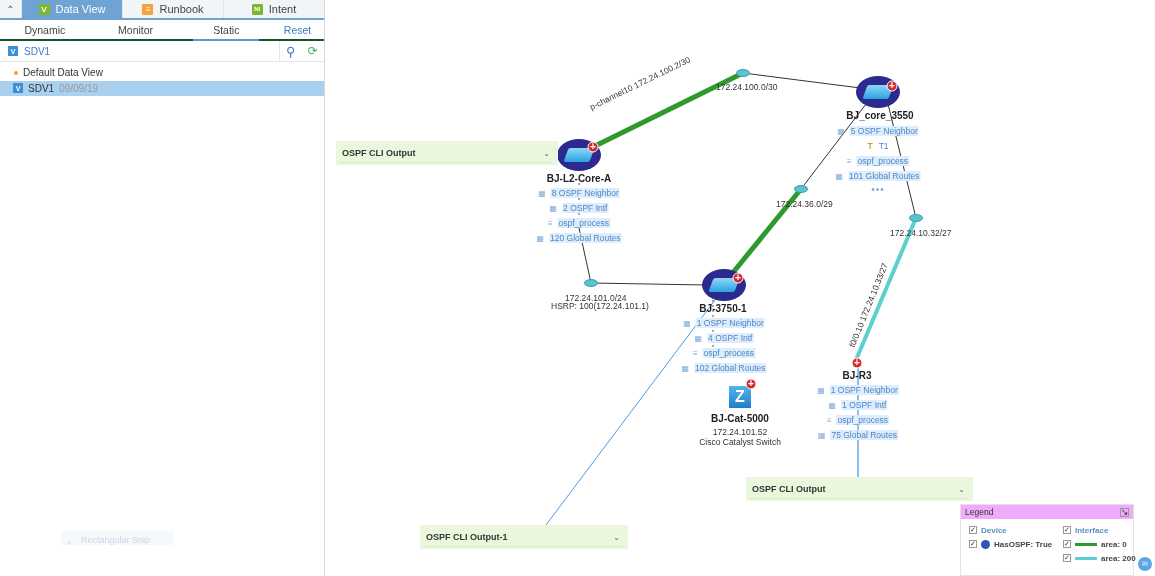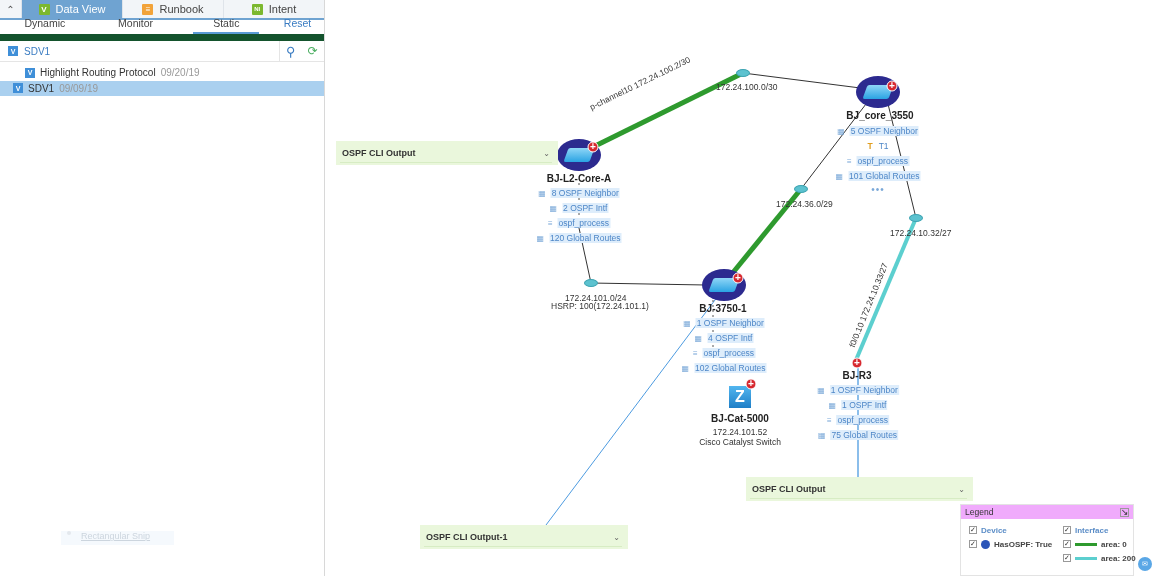--- a/index.html
+++ b/index.html
@@ -13,42 +13,42 @@
   .tabbar { display: flex; height: 20px; background: #f2f5f8; border-bottom: 2px solid #6fa3d1; }
   .collapse { width: 21px; display: flex; align-items: center; justify-content: center; color: #555; font-size: 10px; cursor: pointer; }
   .tab { flex: 1; display: flex; align-items: center; justify-content: center; gap: 6px; color: #444; font-size: 11px;
     border-left: 1px solid #dfe4ea; cursor: pointer; }
   .tab.active { background: #6fa3d1; color: #fff; }
   .tab .ico { width: 11px; height: 11px; font-size: 8px; font-weight: bold; display: inline-flex; align-items: center; justify-content: center; color: #fff; border-radius: 1px; }
   .ico.v { background: #7cb82f; }
   .ico.book { background: #f2a33a; }
   .ico.ni { background: #7cb82f; font-size: 6px; }
 
-  .subtabs { display: flex; height: 21px; align-items: flex-end; border-bottom: 7px solid #14532d; background: #fff; }
+  .subtabs { display: flex; height: 21px; align-items: flex-start; border-bottom: 2px solid #14532d; background: #fff; }
   .subtab { cursor: pointer; text-align: center; color: #444; font-size: 10.5px; position: relative; height: 21px; line-height: 20px; }
   .subtab.active::after { content: ""; position: absolute; left: 12px; right: 12px; bottom: 0; height: 2px; background: #5a9bd5; }
   .reset { color: #3a7cc2; }
 
   .searchrow { display: flex; align-items: center; height: 21px; border-bottom: 1px solid #e5e5e5; }
   .searchrow .name { flex: 1; display: flex; align-items: center; gap: 6px; padding-left: 8px; color: #3a7cc2; font-size: 10px; }
   .vbadge { width: 10px; height: 10px; background: #3f8fd8; color: #fff; font-size: 7px; font-weight: bold; display: inline-flex; align-items: center; justify-content: center; }
   .searchrow .icons { width: 45px; height: 21px; border-left: 1px solid #e5e5e5; display: flex; align-items: center; justify-content: space-around; }
   .searchrow .icons span { color: #3a7cc2; font-size: 13px; cursor: pointer; }
   .searchrow .icons .refresh { color: #4cae62; font-size: 12px; }
 
   .tree { padding-top: 3px; }
   .tree-item { height: 15.5px; display: flex; align-items: center; font-size: 10px; color: #333; cursor: pointer; gap: 5px; }
   .tree-item .date { color: #999; }
   .tree-item.sel { background: #aad0ef; }
   .dot { width: 4px; height: 4px; border-radius: 50%; background: #f4a236; display: inline-block; }
   .folder { width: 10px; height: 8px; background: #88c0ef; border-radius: 1px; display: inline-block; }
   .tri { font-size: 6px; color: #333; }
 
   .snip { position: absolute; left: 61px; top: 531px; width: 113px; height: 14px; background: #f5f9fd;
-    color: #ccd5de; font-size: 9px; display: flex; align-items: flex-start; gap: 10px; padding-left: 6px; text-decoration: underline; }
+    color: #ccd5de; font-size: 9px; display: flex; align-items: flex-end; gap: 10px; padding-left: 6px; }
   .snip .sdot { width: 4px; height: 4px; border-radius: 50%; background: #e3e8ed; }
 
   
   .canvas { position: absolute; left: 326px; top: 0; width: 829px; height: 576px; }
   svg.map { position: absolute; left: 0; top: 0; }
   .lbl { position: absolute; white-space: nowrap; font-size: 8.5px; color: #333; }
   .devname { position: absolute; font-size: 10px; font-weight: bold; color: #222; white-space: nowrap; transform: translateX(-50%); }
   .props { position: absolute; transform: translateX(-50%); text-align: center; }
   .prop { font-size: 8.5px; color: #4d86c7; line-height: 15px; white-space: nowrap; }
   .prop span.t { background: #deedfb; padding: 0 1px; }
@@ -115,24 +115,23 @@
         <span class="vbadge">V</span>
         <span>SDV1</span>
       </div>
       <div class="icons">
         <span>⚲</span>
         <span class="refresh">⟳</span>
       </div>
     </div>
 
     <div class="tree">
-      <div class="tree-item" style="padding-left:25px">
-        <span class="vbadge">V</span>
-        <span>Highlight Routing Protocol</span>
-        <span class="date">09/20/19</span>
+      <div class="tree-item" style="padding-left:14px">
+        <span class="dot"></span>
+        <span>Default Data View</span>
       </div>
       <div class="tree-item sel" style="padding-left:13px">
         <span class="vbadge">V</span>
         <span>SDV1</span>
         <span class="date">09/09/19</span>
       </div>
     </div>
 
     <div class="snip">
       <span class="sdot"></span>

